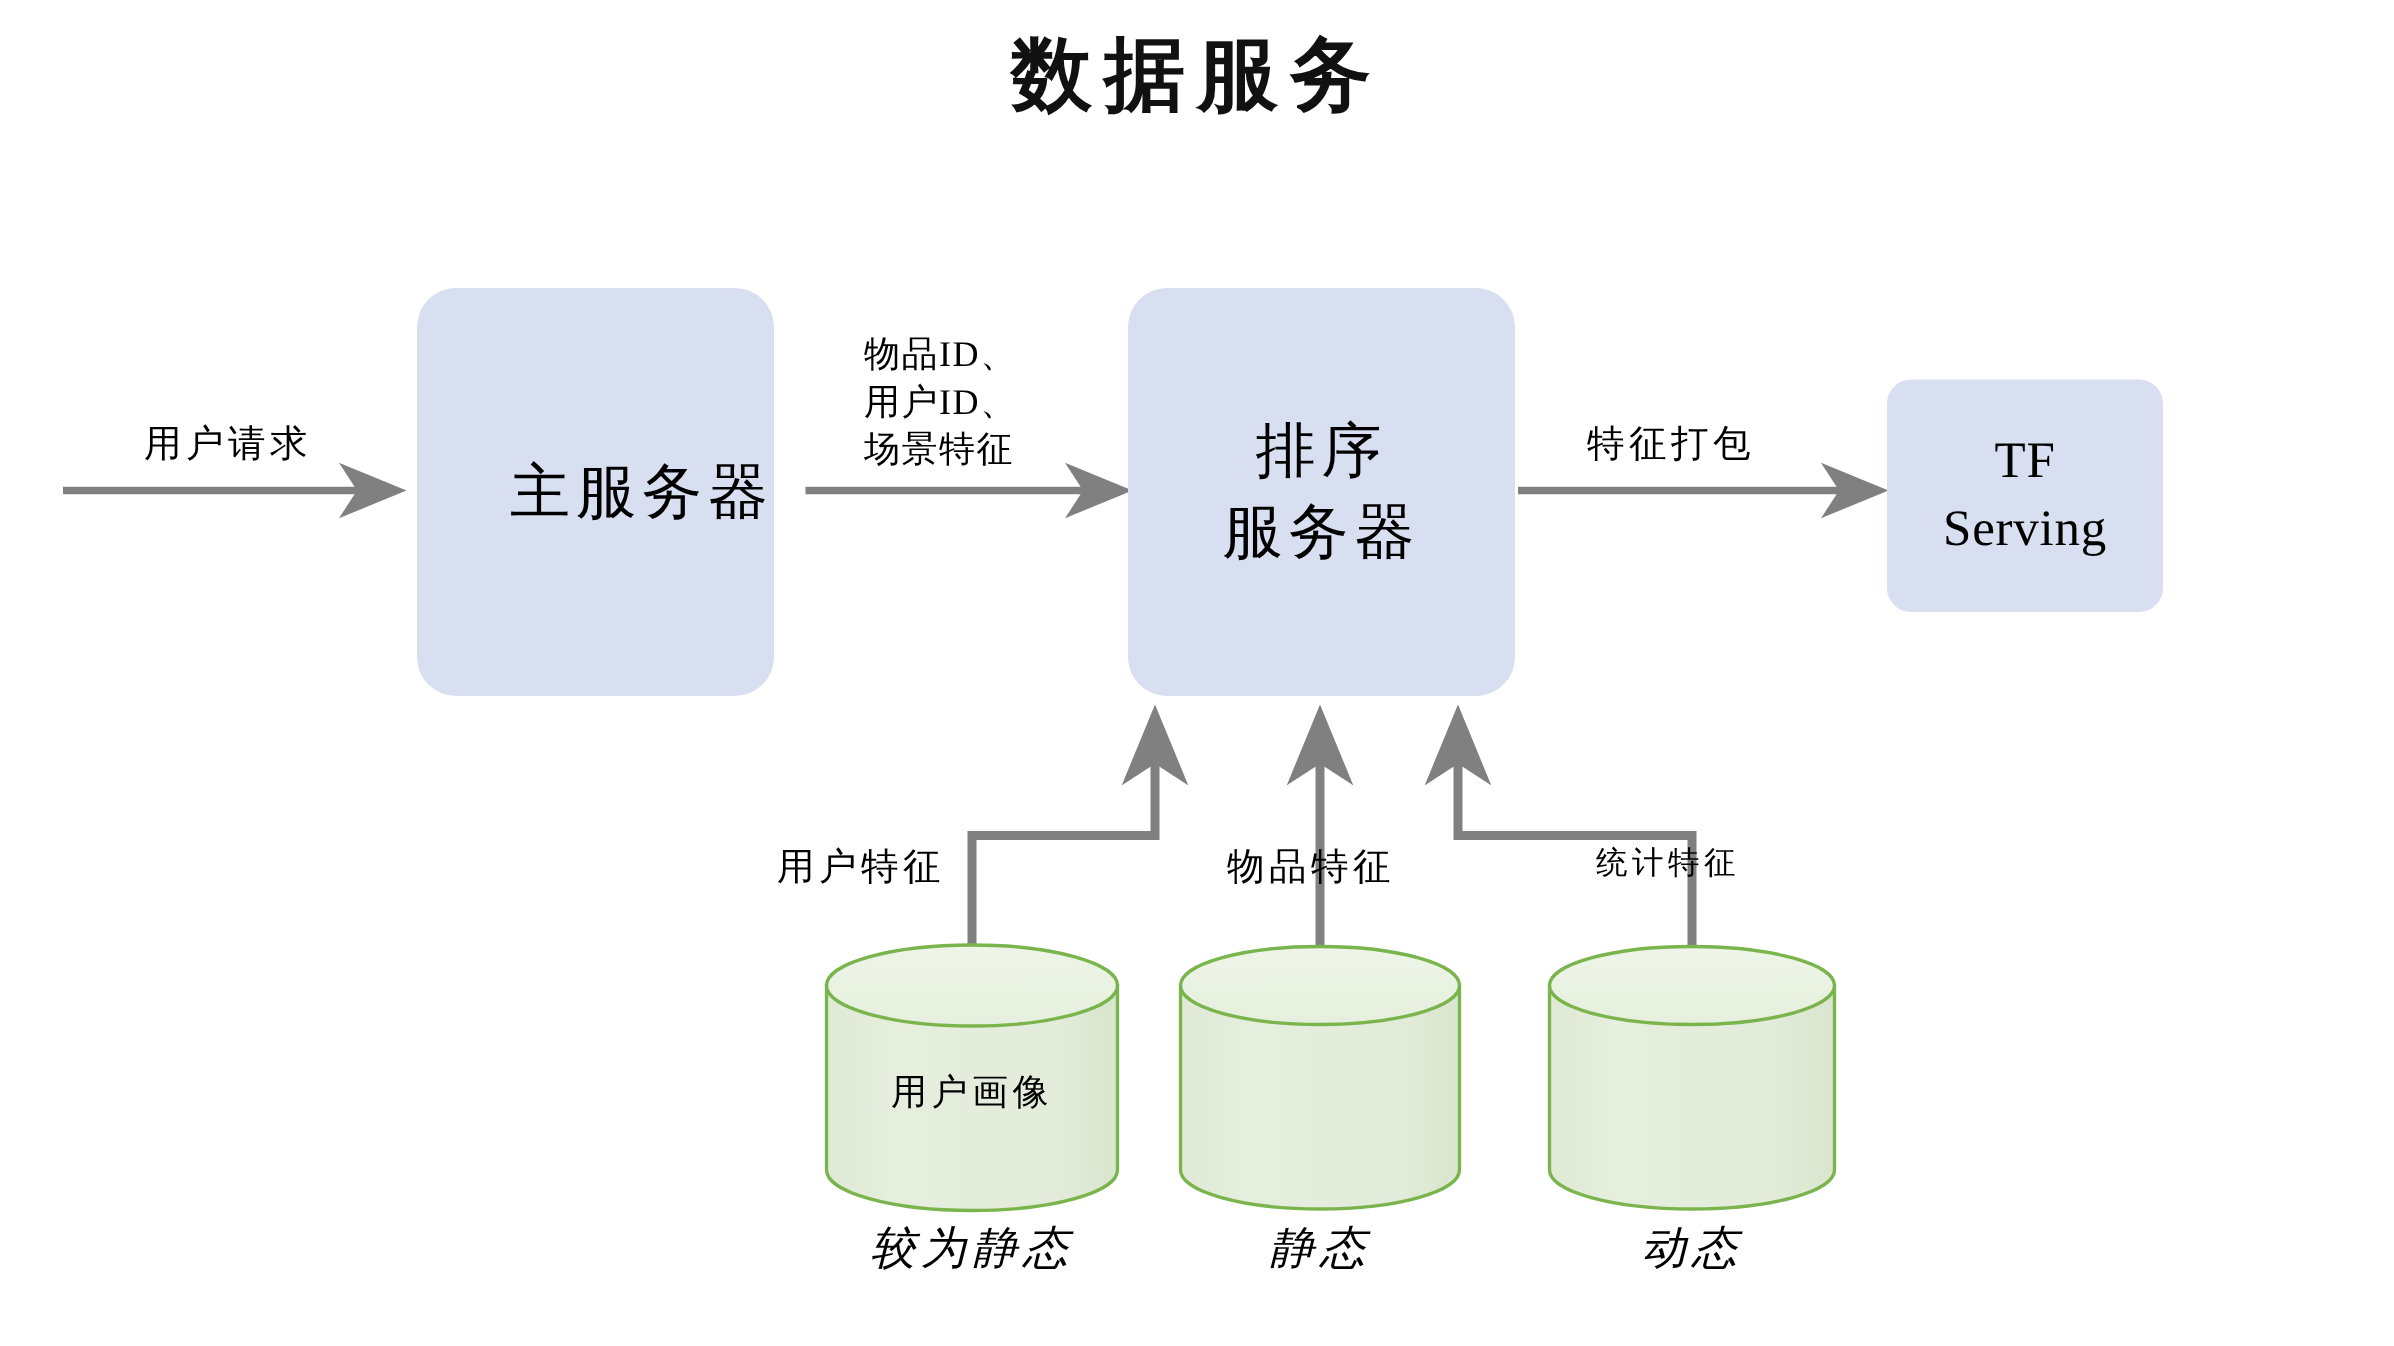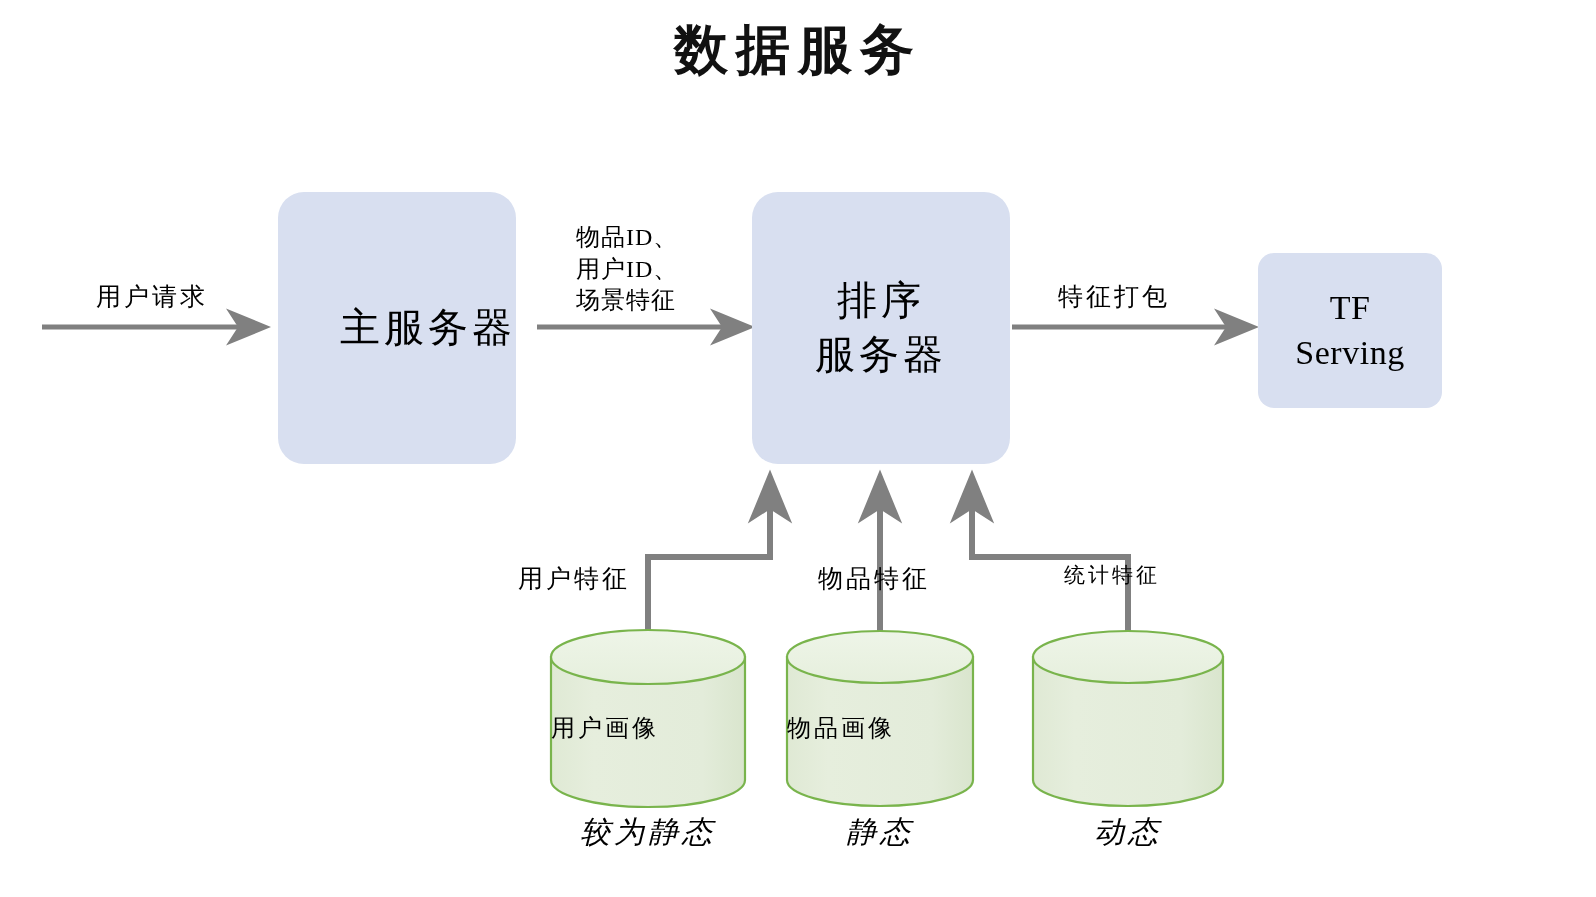--- a/index.html
+++ b/index.html
@@ -51,20 +51,21 @@
     letter-spacing: 1.5px;
     line-height: 1.32;
     white-space: pre-line;
     font-family: "Liberation Serif", "DejaVu Serif", serif;
   }
   .db-label {
     position: absolute;
     font-size: 24px;
     letter-spacing: 3px;
     color: #000;
+    text-align: center;
     font-family: "Liberation Serif", "DejaVu Serif", serif;
   }
   .db-caption {
     position: absolute;
     font-size: 30px;
     letter-spacing: 4px;
     color: #000;
     text-align: center;
     font-family: "Liberation Serif", "DejaVu Serif", serif;
     font-style: italic;
@@ -165,19 +166,18 @@
 
   <div class="edge-label" style="left:1058px; top:280px; font-size:25px; letter-spacing:3px;">特征打包</div>
 
   <div class="edge-label" style="left:518px; top:562px; font-size:25px; letter-spacing:3px;">用户特征</div>
 
   <div class="edge-label" style="left:818px; top:562px; font-size:25px; letter-spacing:3px;">物品特征</div>
 
   <div class="edge-label" style="left:1064px; top:562px; font-size:21px; letter-spacing:3px;">统计特征</div>
 
   <div class="db-label" style="left:551px; top:712px; width:194px;">用户画像</div>
-  <div class="db-label" style="left:787px; top:712px; width:186px;">物品画像</div>
 
   <div class="db-caption" style="left:538px; top:812px; width:220px;">较为静态</div>
   <div class="db-caption" style="left:780px; top:812px; width:200px;">静态</div>
   <div class="db-caption" style="left:1028px; top:812px; width:200px;">动态</div>
 
 </div>
 
 </body></html>

